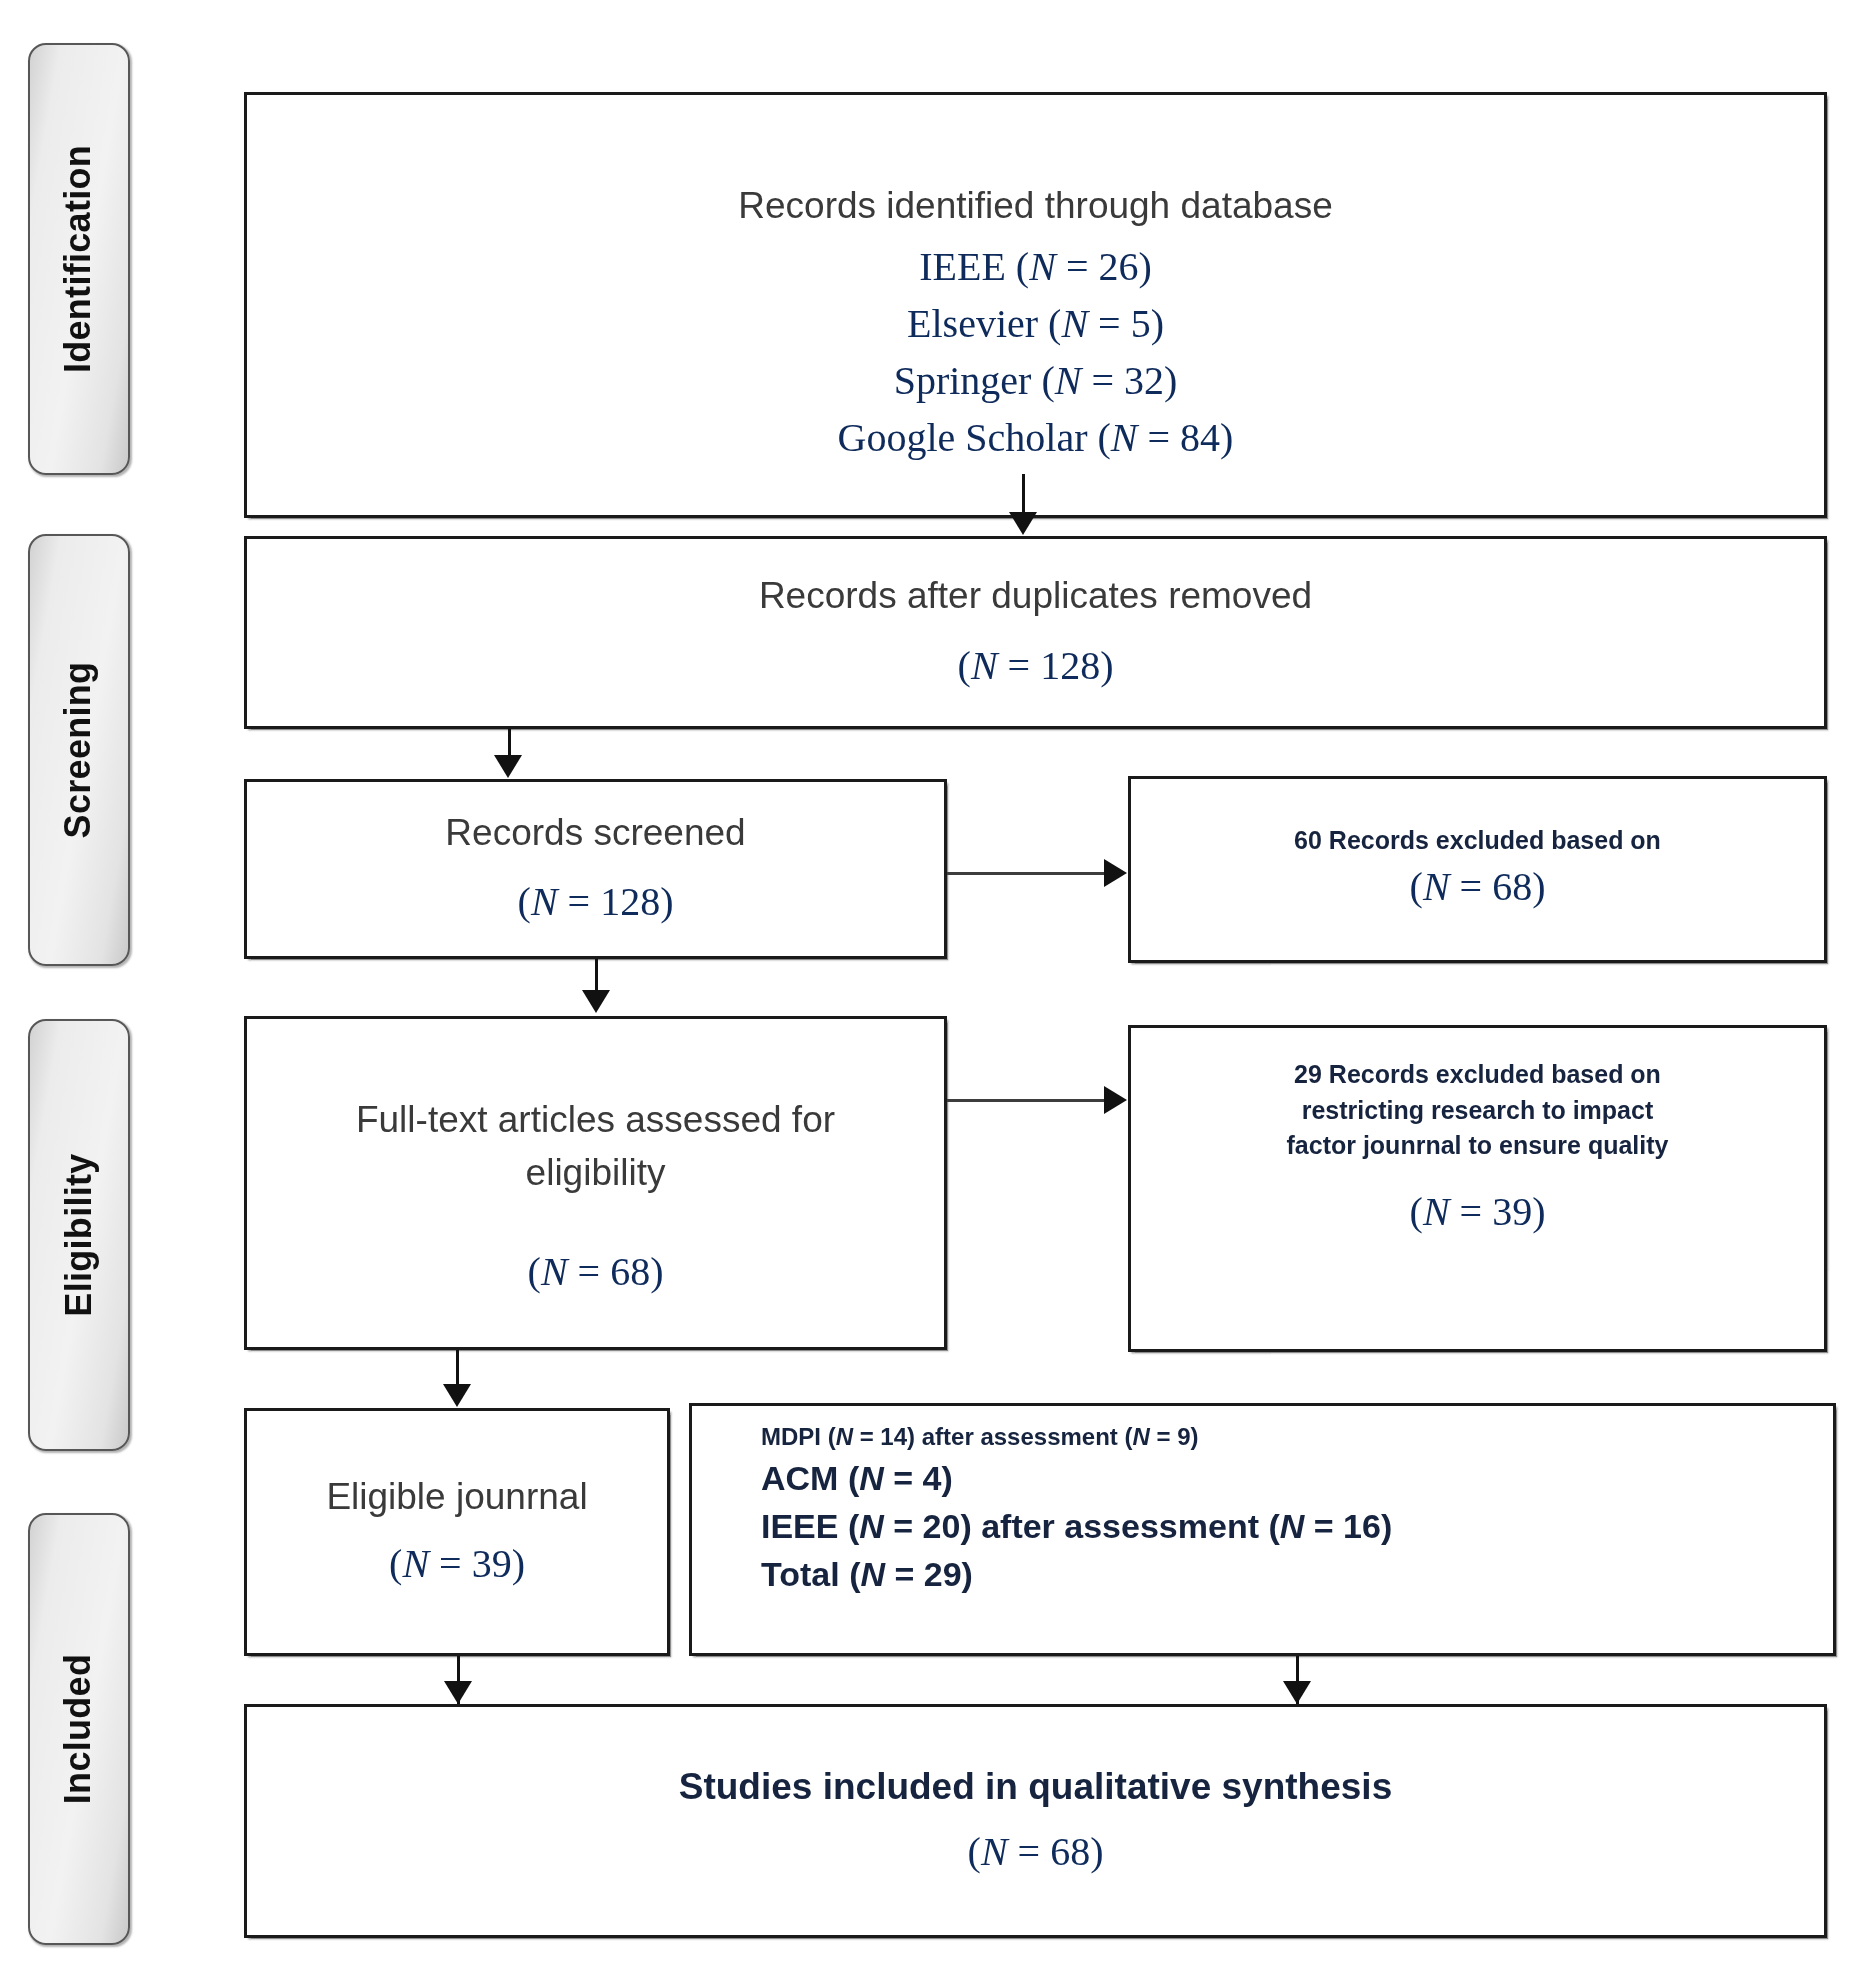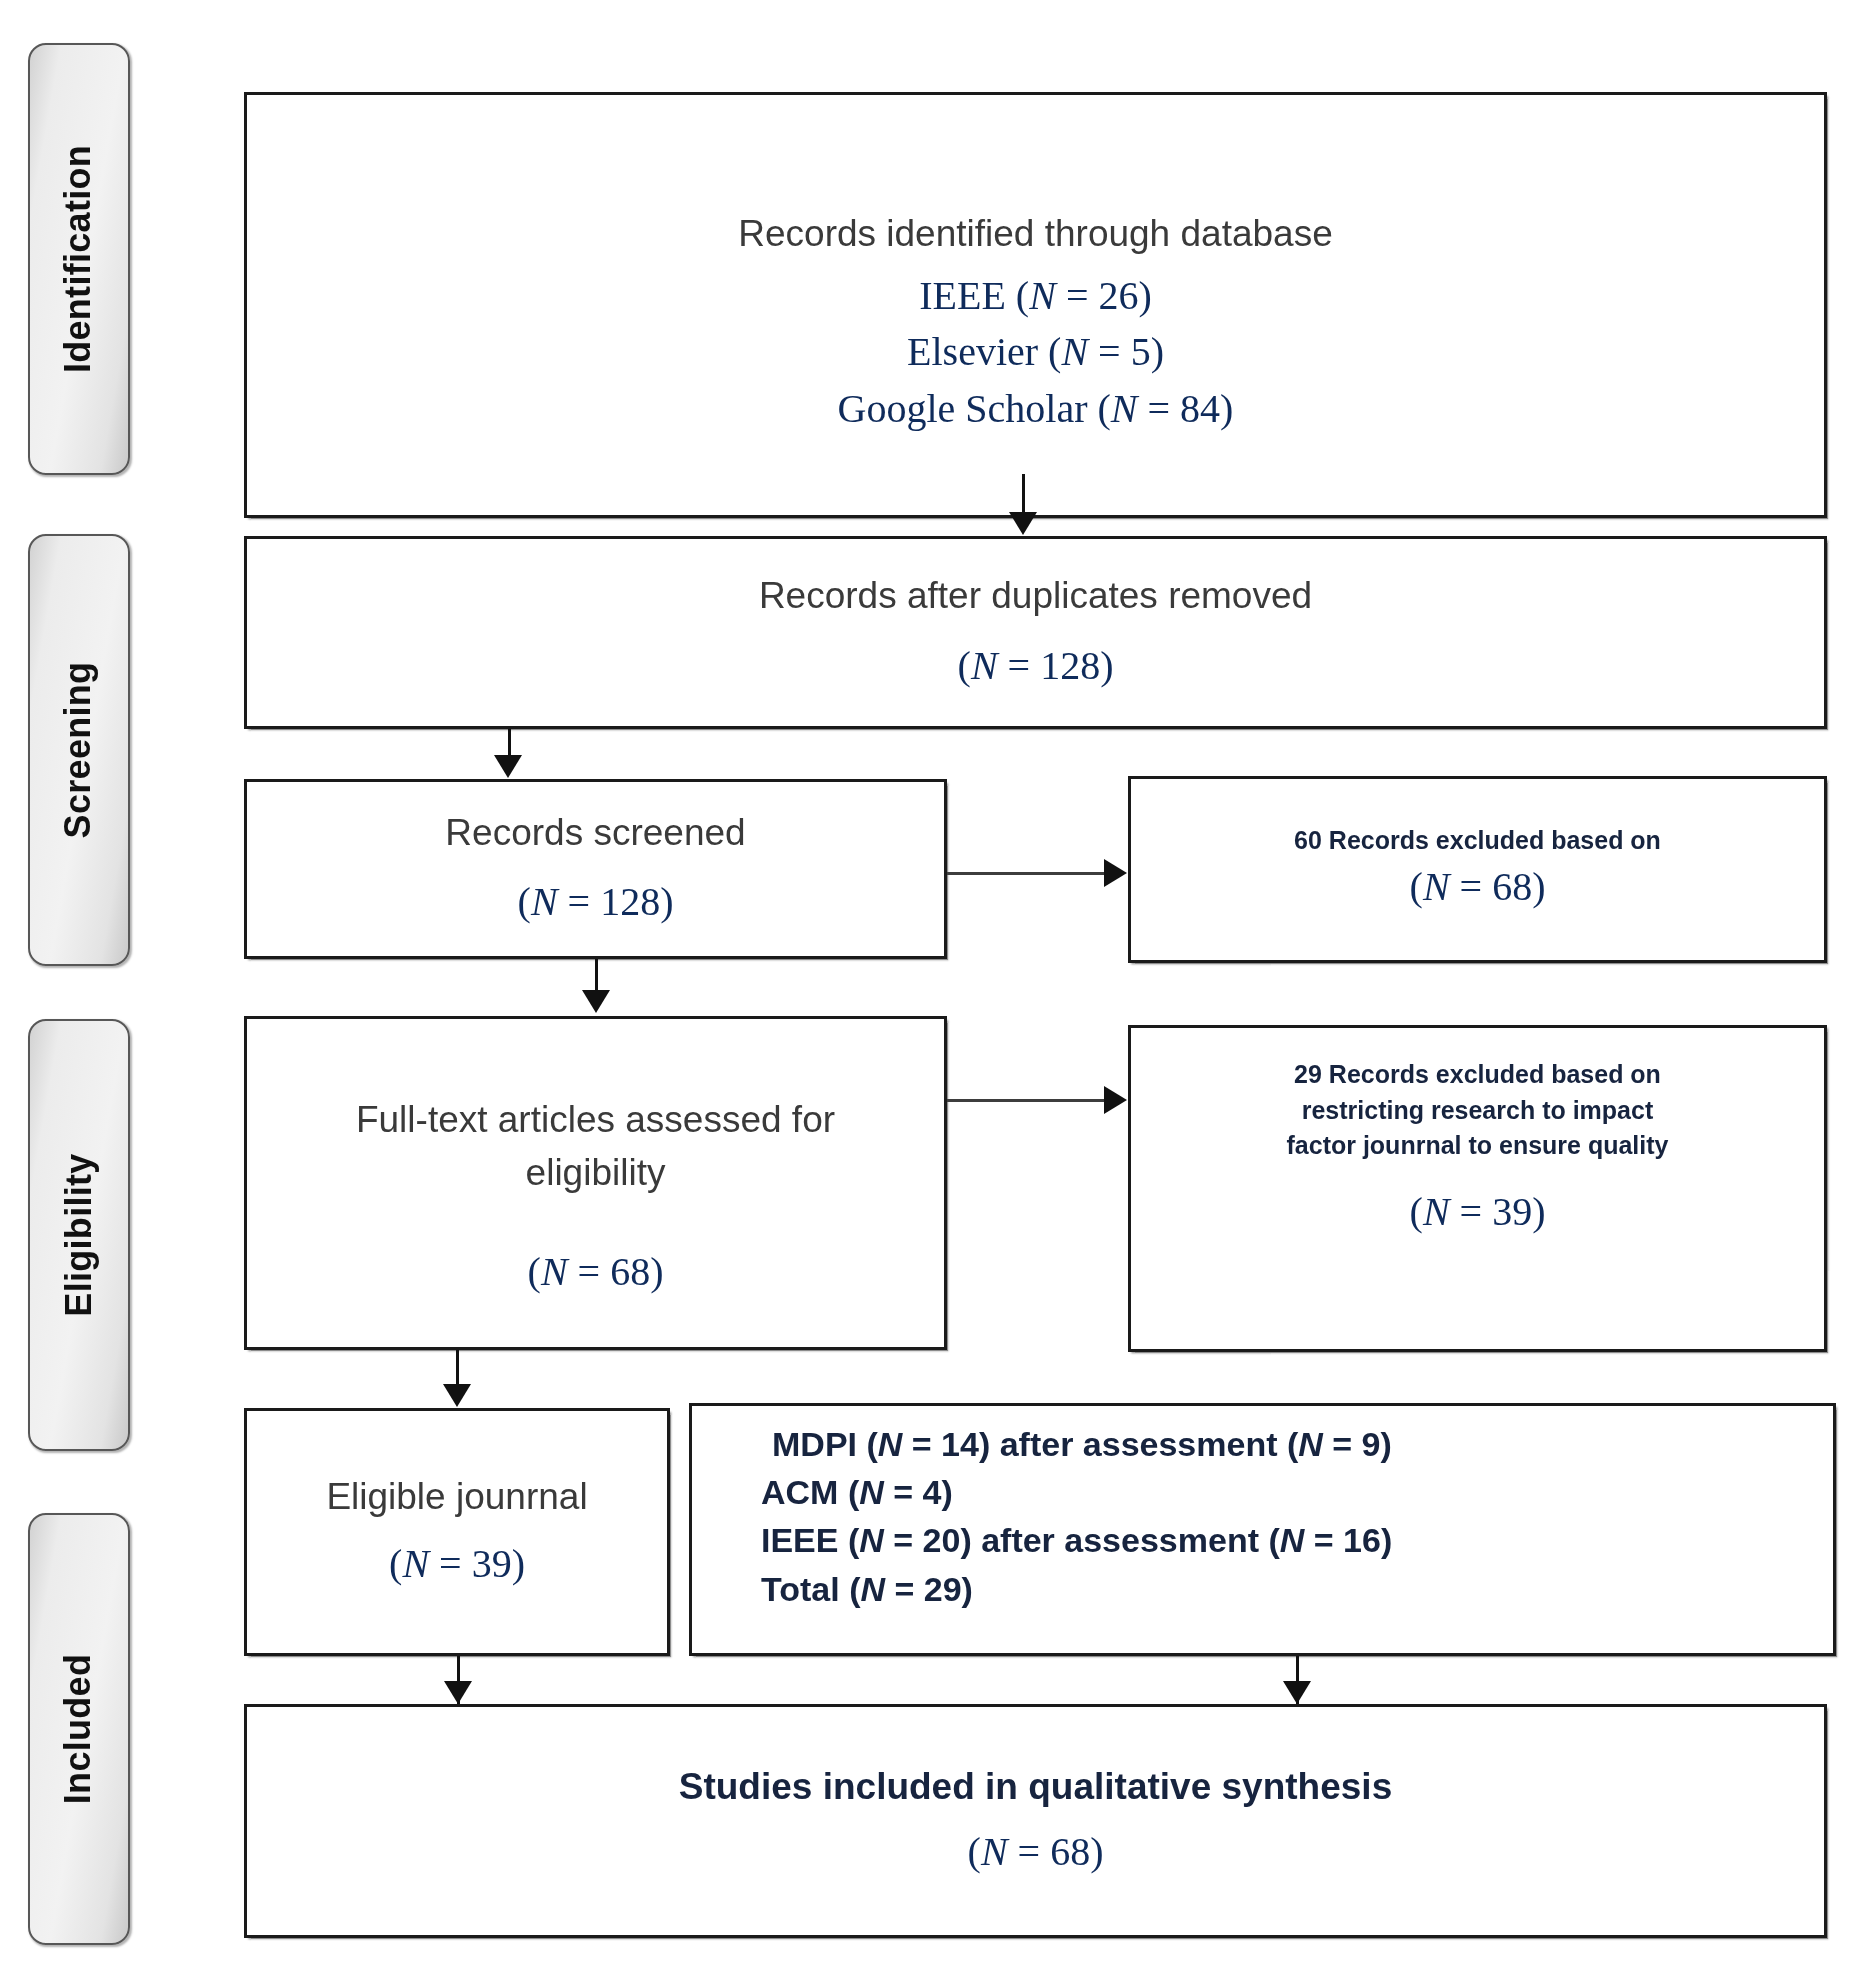--- a/index.html
+++ b/index.html
@@ -128,20 +128,23 @@
 
   <div class="flow-box" style="left:244px; top:48px; width:1583px; height:426px; padding-top:36px;margin-top:44px;">
     <div class="line">Records identified through database</div>
     <div class="line serif" style="margin-top:6.9px;">
       <span>IEEE</span><span>&nbsp;(</span><span class="ital">N</span><span>&nbsp;=&nbsp;</span><span>26</span><span>)</span>
     </div>
     <div class="line serif">
       <span>Elsevier</span><span>&nbsp;(</span><span class="ital">N</span><span>&nbsp;=&nbsp;</span><span>5</span><span>)</span>
     </div>
     <div class="line serif">
+      <span>Springer</span><span>&nbsp;(</span><span class="ital">N</span><span>&nbsp;=&nbsp;</span><span>32</span><span>)</span>
+    </div>
+    <div class="line serif">
       <span>Google Scholar</span><span>&nbsp;(</span><span class="ital">N</span><span>&nbsp;=&nbsp;</span><span>84</span><span>)</span>
     </div>
   </div>
 
   <div class="v-line" style="left:1022px; top:474px; width:3.4px; height:40px;"></div>
   <div class="arrow-down" style="left:1009px; top:512px;"></div>
 
   <div class="flow-box" style="left:244px; top:536px; width:1583px; height:193px;">
     <div class="line">Records after duplicates removed</div>
     <div class="line serif" style="margin-top:15px;">
@@ -196,21 +199,21 @@
   <div class="arrow-down" style="left:443px; top:1384px;"></div>
 
   <div class="flow-box" style="left:244px; top:1408px; width:426px; height:248px;">
     <div class="line">Eligible jounrnal</div>
     <div class="line serif" style="margin-top:12.4px;">
       <span>(</span><span class="ital">N</span><span> = </span><span>39</span><span>)</span>
     </div>
   </div>
 
   <div class="flow-box topalign" style="left:689px; top:1403px; width:1147px; height:253px; padding:13.8px 0 0 69px; align-items:flex-start;">
-    <div class="line bold-nav left" style="font-size:34px;margin-left:11px;">
+    <div class="line bold-nav left" style="font-size:24px;">
       <span>MDPI (</span><span style="font-style:italic;">N</span><span> = 14) after assessment (</span><span style="font-style:italic;">N</span><span> = 9)</span>
     </div>
     <div class="line bold-nav left" style="font-size:34px;">
       <span>ACM (</span><span style="font-style:italic;">N</span><span> = 4)</span>
     </div>
     <div class="line bold-nav left" style="font-size:34px;">
       <span>IEEE (</span><span style="font-style:italic;">N</span><span> = 20) after assessment (</span><span style="font-style:italic;">N</span><span> = 16)</span>
     </div>
     <div class="line bold-nav left" style="font-size:34px;">
       <span>Total (</span><span style="font-style:italic;">N</span><span> = 29)</span>

